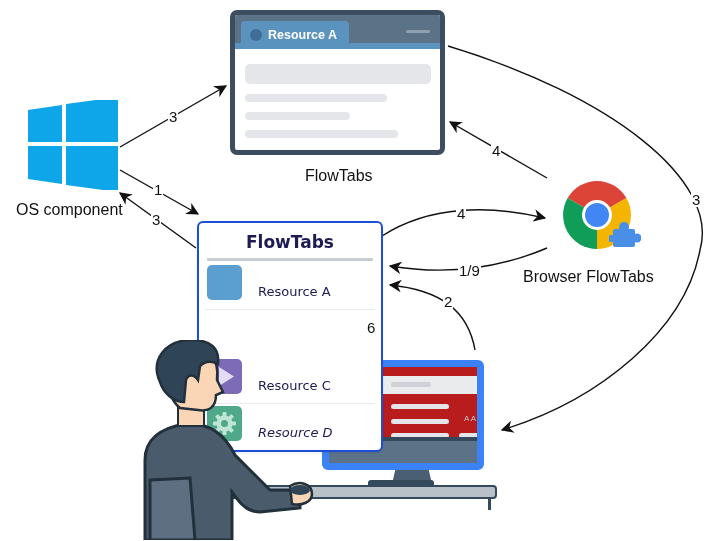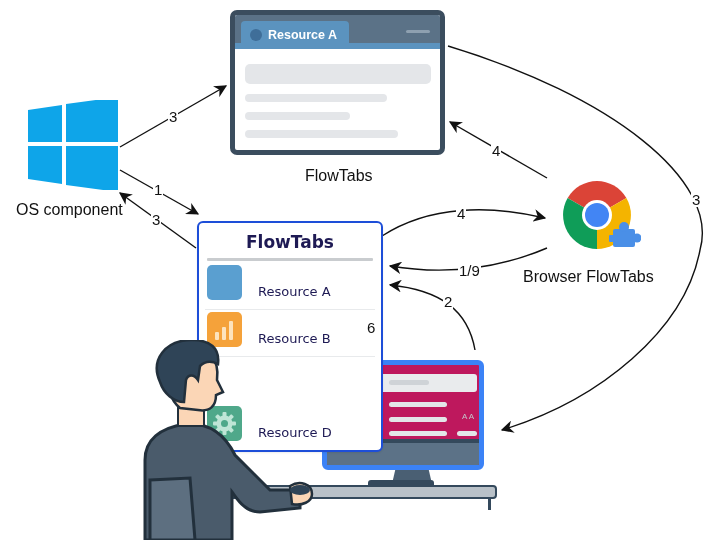--- a/index.html
+++ b/index.html
@@ -23,28 +23,28 @@
   .browser .menu-line { position: absolute; right: 10px; top: 15px; width: 24px; height: 3px; background: #8ea0b0; border-radius: 2px; }
   .browser .bar { position: absolute; background: #e4e6e9; border-radius: 5px; }
 
   
   .flowtabs { left: 197px; top: 221px; width: 186px; height: 231px; background: #fff; border: 2px solid #1d4ed8;
               border-radius: 6px; box-sizing: border-box; box-shadow: 0 1px 2px rgba(0,0,0,.08); }
   .flowtabs .title { position: absolute; left: 0; right: 0; top: 9px; text-align: center; font-weight: bold;
                      font-size: 17px; color: #1e1a54; font-family: "DejaVu Sans", sans-serif; }
   .flowtabs .rule { position: absolute; left: 8px; right: 8px; top: 35px; height: 3px; background: #c9cccf; border-radius: 1px; }
   .ft-item { position: absolute; left: 6px; right: 6px; height: 46px; border-bottom: 1px solid #e8eaec; }
-  .ft-item.last { border-bottom: none; }
+  .ft-item.last { border-bottom: none; font-style: italic; }
   .ft-item .ico { position: absolute; left: 2px; top: 2px; width: 35px; height: 35px; border-radius: 5px; }
   .ft-item .name { position: absolute; left: 53px; top: 21px; font-size: 13px; color: #1e1a54;
                    font-family: "DejaVu Sans", sans-serif; }
 
   
-  .monitor { left: 322px; top: 360px; width: 162px; height: 110px; border: 5px solid #3b82f6; border-radius: 6px;
-             background: #be185d; box-sizing: border-box; overflow: hidden; }
+  .monitor { left: 322px; top: 360px; width: 162px; height: 110px; border: 7px solid #3b82f6; border-radius: 6px;
+             background: #b91c1c; box-sizing: border-box; overflow: hidden; }
   .monitor .chin { position: absolute; left: 0; right: 0; bottom: 0; height: 22px; background: #5c7287; border-top: 4px solid #34495c; }
   .monitor .bar { position: absolute; background: #e3e5e8; border-radius: 3px; }
   .stand { left: 392px; top: 470px; width: 40px; height: 14px; background: #4a5f73; clip-path: polygon(8% 0, 92% 0, 100% 100%, 0 100%); }
   .stand-base { left: 368px; top: 480px; width: 66px; height: 8px; background: #34495c; border-radius: 3px 3px 0 0; }
   .desk { left: 145px; top: 485px; width: 352px; height: 14px; background: #b9c1c8; border: 2px solid #34495c;
           border-radius: 4px; box-sizing: border-box; }
   .desk-leg { left: 488px; top: 498px; width: 3px; height: 12px; background: #34495c; }
 </style>
 </head>
 <body>
@@ -132,31 +132,27 @@
 <div class="abs desk-leg"></div>
 
 <div class="abs flowtabs">
   <div class="title">FlowTabs</div>
   <div class="rule"></div>
 
   <div class="ft-item" style="top:40px;">
     <div class="ico" style="background:#5a9fd0;"></div>
     <div class="name">Resource A</div>
   </div>
-  <div class="ft-item" style="top:87px;">
-    <div class="ico" style="background:#f5a23a;">
+  <div class="ft-item" style="top:134px;">
+    <div class="ico" style="background:#7e6bb8;">
       <svg width="35" height="35" viewBox="0 0 35 35">
-          <g fill="#fde3bd">
-            <rect x="8" y="20" width="4" height="8" rx="1"></rect>
-            <rect x="15" y="15" width="4" height="13" rx="1"></rect>
-            <rect x="22" y="9" width="4" height="19" rx="1"></rect>
-          </g>
+          <polygon points="12,8 27,17.5 12,27" fill="#e2dcf5"></polygon>
         </svg>
     </div>
-    <div class="name">Resource B</div>
+    <div class="name">Resource C</div>
   </div>
   <div class="ft-item last" style="top:181px;">
     <div class="ico" style="background:#4fa88a;">
       <svg width="35" height="35" viewBox="0 0 35 35">
           <g fill="#bfe5d6">
             <circle cx="17.5" cy="17.5" r="8"></circle>
             <rect x="15.5" y="6" width="4" height="23" rx="1"></rect>
             <rect x="6" y="15.5" width="23" height="4" rx="1"></rect>
             <rect x="15.5" y="6" width="4" height="23" rx="1" transform="rotate(45 17.5 17.5)"></rect>
             <rect x="15.5" y="6" width="4" height="23" rx="1" transform="rotate(-45 17.5 17.5)"></rect>

